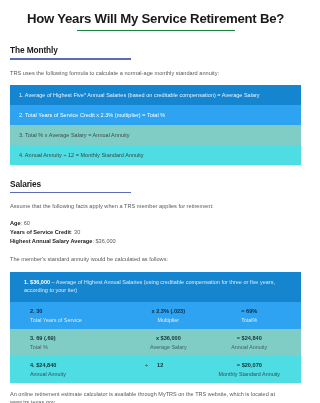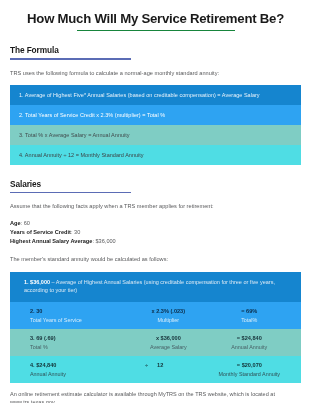--- a/index.html
+++ b/index.html
@@ -173,24 +173,24 @@
     line-height: 1.5;
     margin-top: 7px;
     letter-spacing: 0.02px;
   }
 </style>
 </head>
 <body>
 
 <div class="page">
 
-  <h1 class="doc-title">How Much Will My Service Retirement Be?</h1>
+  <h1 class="doc-title">How Years Will My Service Retirement Be?</h1>
   <div class="title-rule"></div>
 
-  <h2 class="section-head">The Formula</h2>
+  <h2 class="section-head">The Monthly</h2>
   <div class="section-rule"></div>
 
   <p class="body-text">TRS uses the following formula to calculate a normal-age monthly standard annuity:</p>
 
   <div class="formula-list">
     <div class="formula-row f1">
       <span>1. Average of Highest Five* Annual Salaries (based on creditable compensation) = Average Salary</span>
     </div>
     <div class="formula-row f2">
       <span>2. Total Years of Service Credit x 2.3% (multiplier) = Total %</span>

